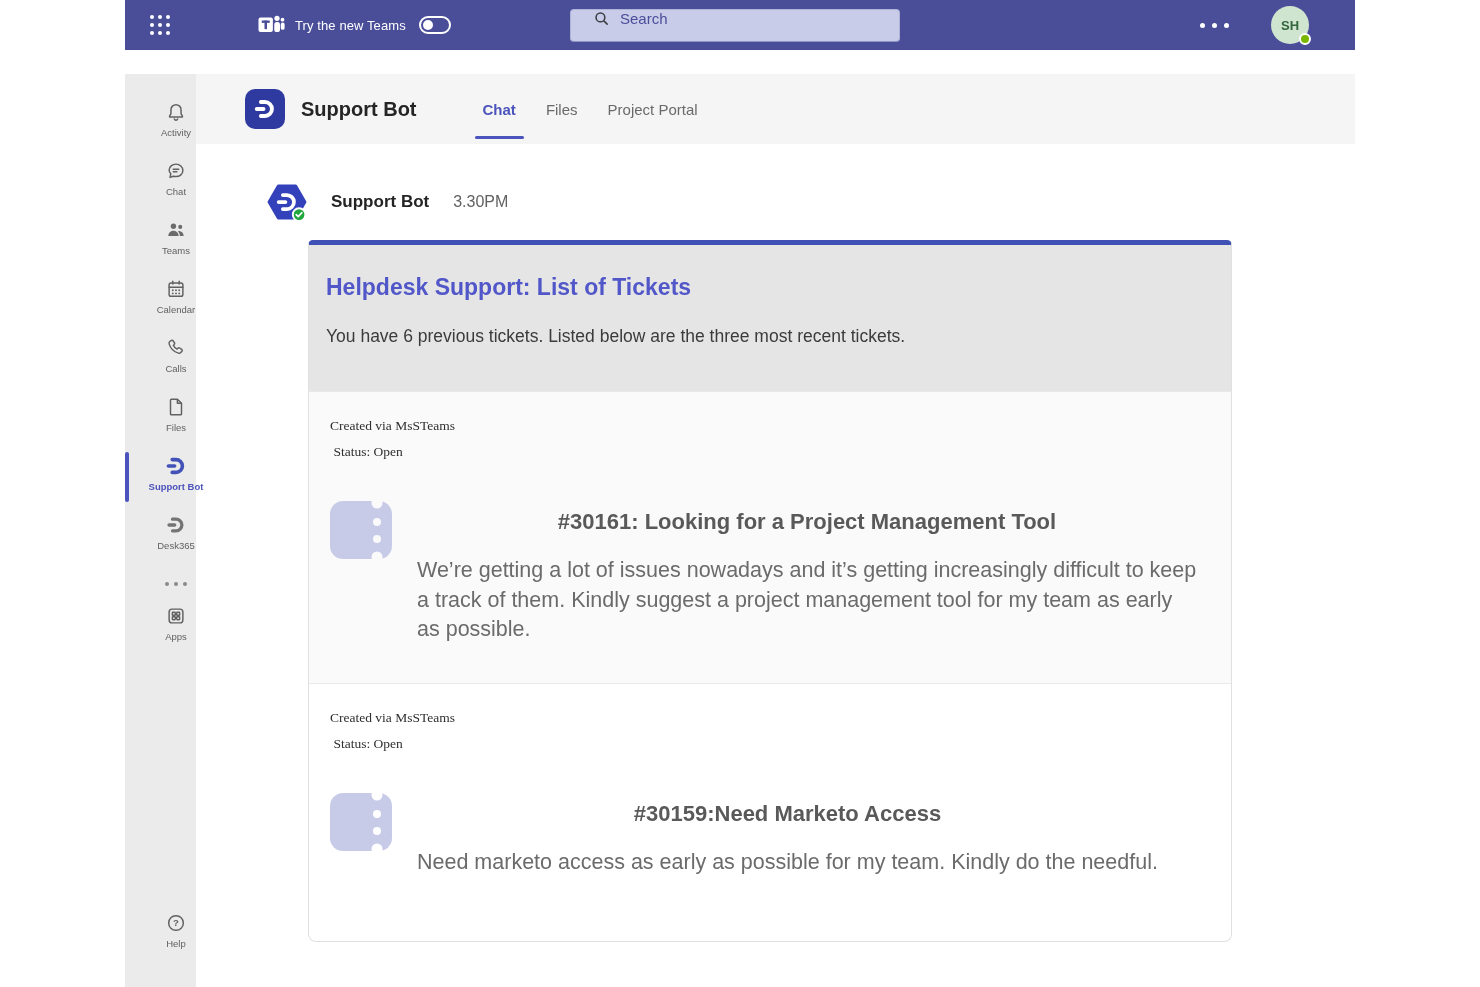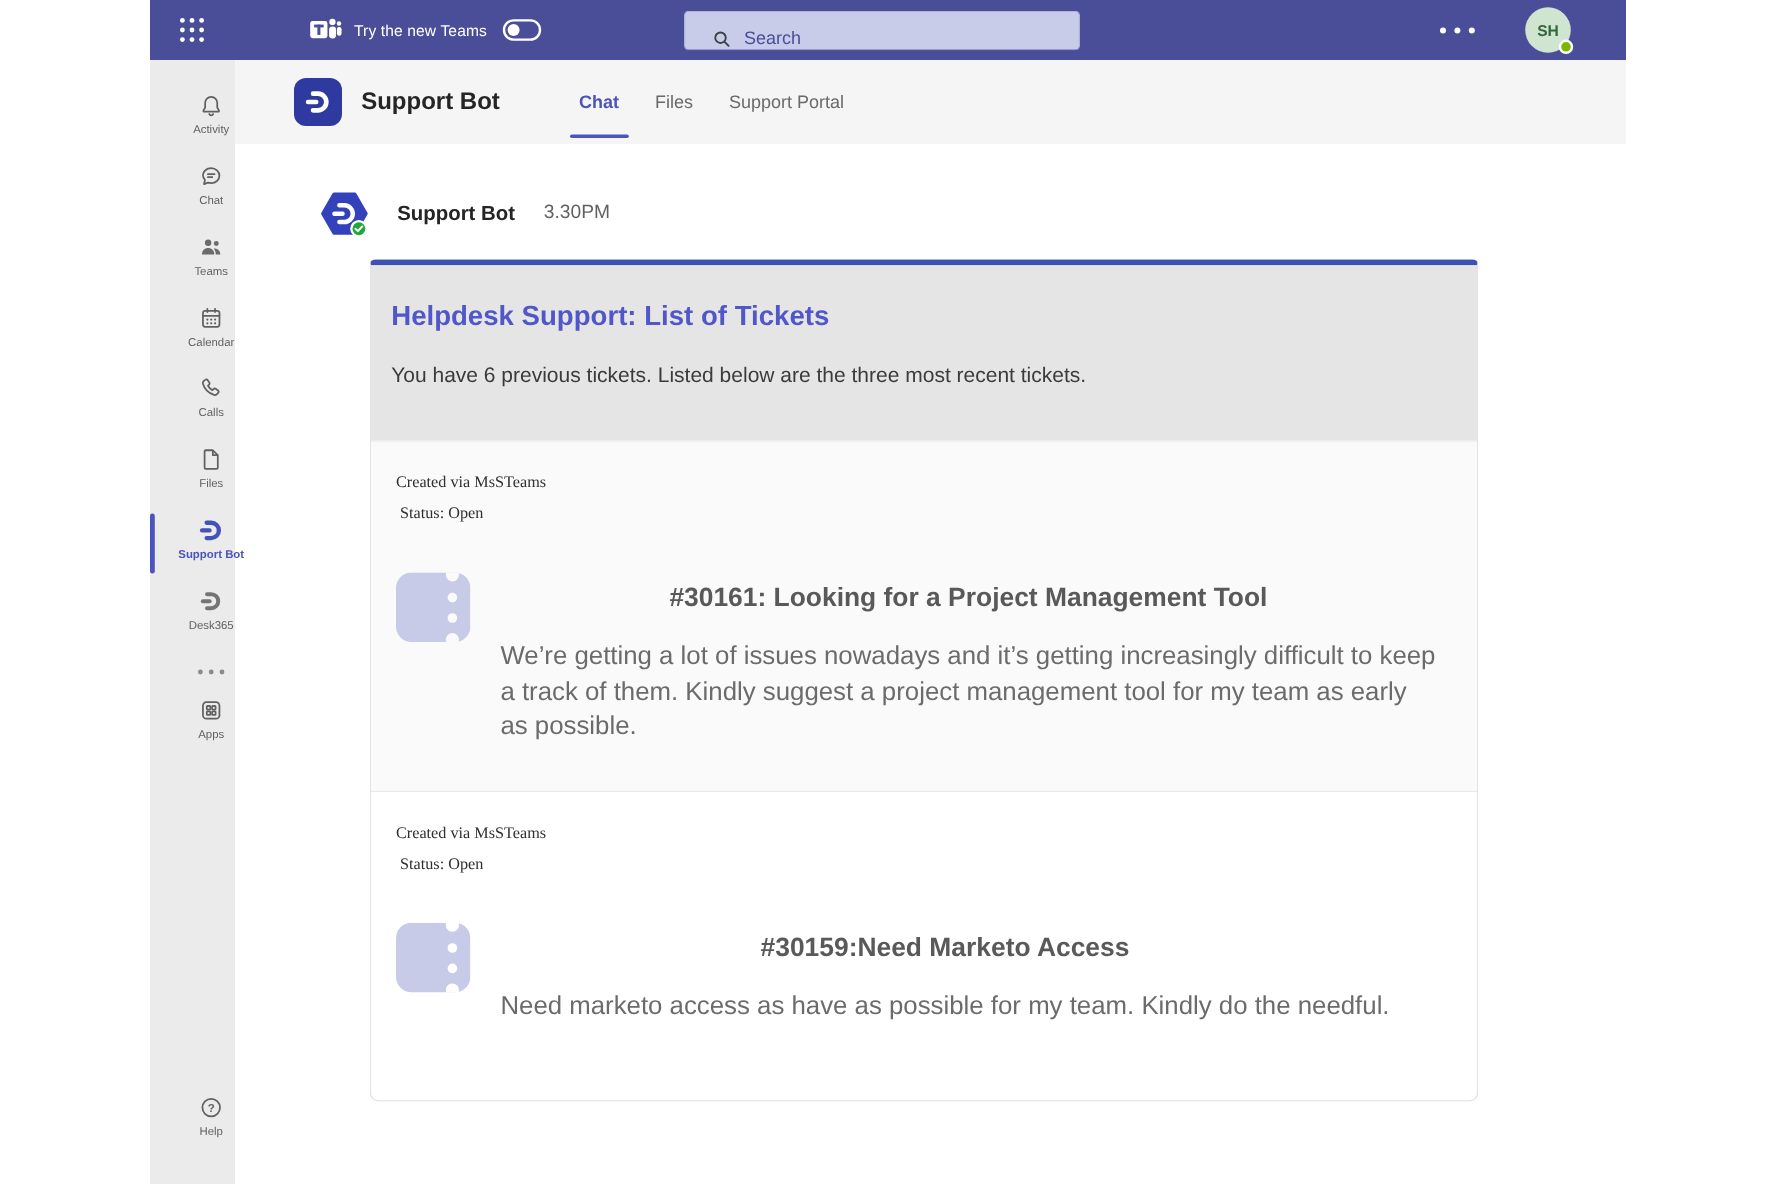--- a/index.html
+++ b/index.html
@@ -1,27 +1,27 @@
 <!DOCTYPE html>
 <html style="--topbar: #4a4e99; --accent: #4b53bc; --card-top: #3f51b5; --card-title: #5157c8; --app-icon-bg: #2e3a9f; --hex-avatar: #3341bb; --ticket-icon: #c7cbe8; --presence-green: #7ab800; --check-green: #1fa63d;"><head>
 <meta charset="utf-8">
 <style>
   * { margin:0; padding:0; box-sizing:border-box; }
   html,body { background:#ffffff; font-family:"Liberation Sans", sans-serif; }
   .stage { position:relative; width:1480px; height:987px; background:#fff; overflow:hidden; margin:0 auto; }
-  .app { position:absolute; left:125px; top:0; width:1230px; height:987px; display:flex; flex-direction:column; }
+  .app { position:absolute; left:125px; top:0; width:1230px; height:987px; display:flex; flex-direction:column;gap:24px; }
 
   
   .topbar { height:50px; background:var(--topbar,#4a4e99); display:flex; align-items:center; position:relative; flex-shrink:0; }
   .waffle { margin-left:21px; width:28px; height:28px; display:flex; align-items:center; justify-content:center; cursor:pointer; }
   .teams-logo { margin-left:82px; width:30px; height:30px; display:flex; align-items:center; }
   .try-label { color:#fff; font-size:13px; margin-left:9px; letter-spacing:.1px; }
   .toggle { margin-left:13px; width:32px; height:18px; border:2px solid #fff; border-radius:10px; position:relative; display:inline-block; cursor:pointer; }
   .toggle .knob { position:absolute; left:2px; top:2px; width:10px; height:10px; background:#fff; border-radius:50%; }
-  .searchbox { position:absolute; left:445px; top:9px; width:330px; height:33px; background:#c9cce9; border:1px solid #aeb2d6; border-bottom-color:#8f93c4; border-radius:4px; display:flex; align-items:flex-end; padding-left:22px; cursor:text; }
+  .searchbox { position:absolute; left:445px; top:9px; width:330px; height:33px; background:#c9cce9; border:1px solid #aeb2d6; border-bottom-color:#8f93c4; border-radius:4px; display:flex; align-items:flex-start; padding-left:22px; cursor:text; }
   .searchbox .search-text { color:var(--topbar,#4a4e99); font-size:15px; margin-left:10px; }
   .topbar-right { margin-left:auto; display:flex; align-items:center; }
   .tb-ellipsis { margin-right:42px; display:flex; gap:7px; cursor:pointer; }
   .tb-ellipsis i { width:5px; height:5px; border-radius:50%; background:#fff; }
   .avatar { position:relative; width:38px; height:38px; margin-right:46px; border-radius:50%; background:#cfe5cf; display:flex; align-items:center; justify-content:center; color:#33663d; font-weight:bold; font-size:13px; cursor:pointer; }
   .avatar .presence { position:absolute; right:-2px; bottom:-1px; width:12px; height:12px; border-radius:50%; background:#7ab800; border:2px solid #fff; }
 
   
   .frame { flex:1; display:flex; min-height:0; }
 
@@ -262,21 +262,21 @@
           <span class="appicon">
             <svg width="26" height="26" viewBox="0 0 24 24" fill="none" stroke="#ffffff" stroke-width="3.6" stroke-linecap="round">
               <path d="M8.2 5.6H12a6.4 6.4 0 1 1 0 12.8H8.2"></path>
                 <path d="M4.4 12h6.2"></path>
             </svg>
           </span>
           <h1 class="apptitle">Support Bot</h1>
           <div class="tabs">
             <div class="tab active">Chat</div>
             <div class="tab">Files</div>
-            <div class="tab">Support Portal</div>
+            <div class="tab">Project Portal</div>
           </div>
         </div>
 
         <div class="chatarea">
 
           <div class="msghead">
             <span class="hexavatar">
               <svg width="44" height="42" viewBox="0 0 40 40">
                 <polygon points="3,20 11.8,4.8 28.2,4.8 37,20 28.2,35.2 11.8,35.2" fill="#3341bb" stroke="#3341bb" stroke-width="3" stroke-linejoin="round"></polygon>
                 <g transform="translate(7.5,7.6) scale(1.04)" fill="none" stroke="#ffffff" stroke-width="3.4" stroke-linecap="round">
@@ -323,21 +323,21 @@
                   <svg class="ticket-icon" width="62" height="58" viewBox="0 0 62 58">
                     <rect x="0" y="0" width="62" height="58" rx="13" fill="#c7cbe8"></rect>
                     <circle class="punch" cx="47" cy="2" r="5.5"></circle>
                     <circle class="punch" cx="47" cy="21" r="4"></circle>
                     <circle class="punch" cx="47" cy="38" r="4"></circle>
                     <circle class="punch" cx="47" cy="56" r="5.5"></circle>
                   </svg>
                 </span>
                 <div class="tbody">
                   <h3 class="ttitle">#30159:Need Marketo Access</h3>
-                  <p class="tdesc">Need marketo access as have as possible for my team. Kindly do the needful.</p>
+                  <p class="tdesc">Need marketo access as early as possible for my team. Kindly do the needful.</p>
                 </div>
               </div>
             </section>
           </div>
 
         </div>
       </main>
     </div>
   </div>
 </div>

